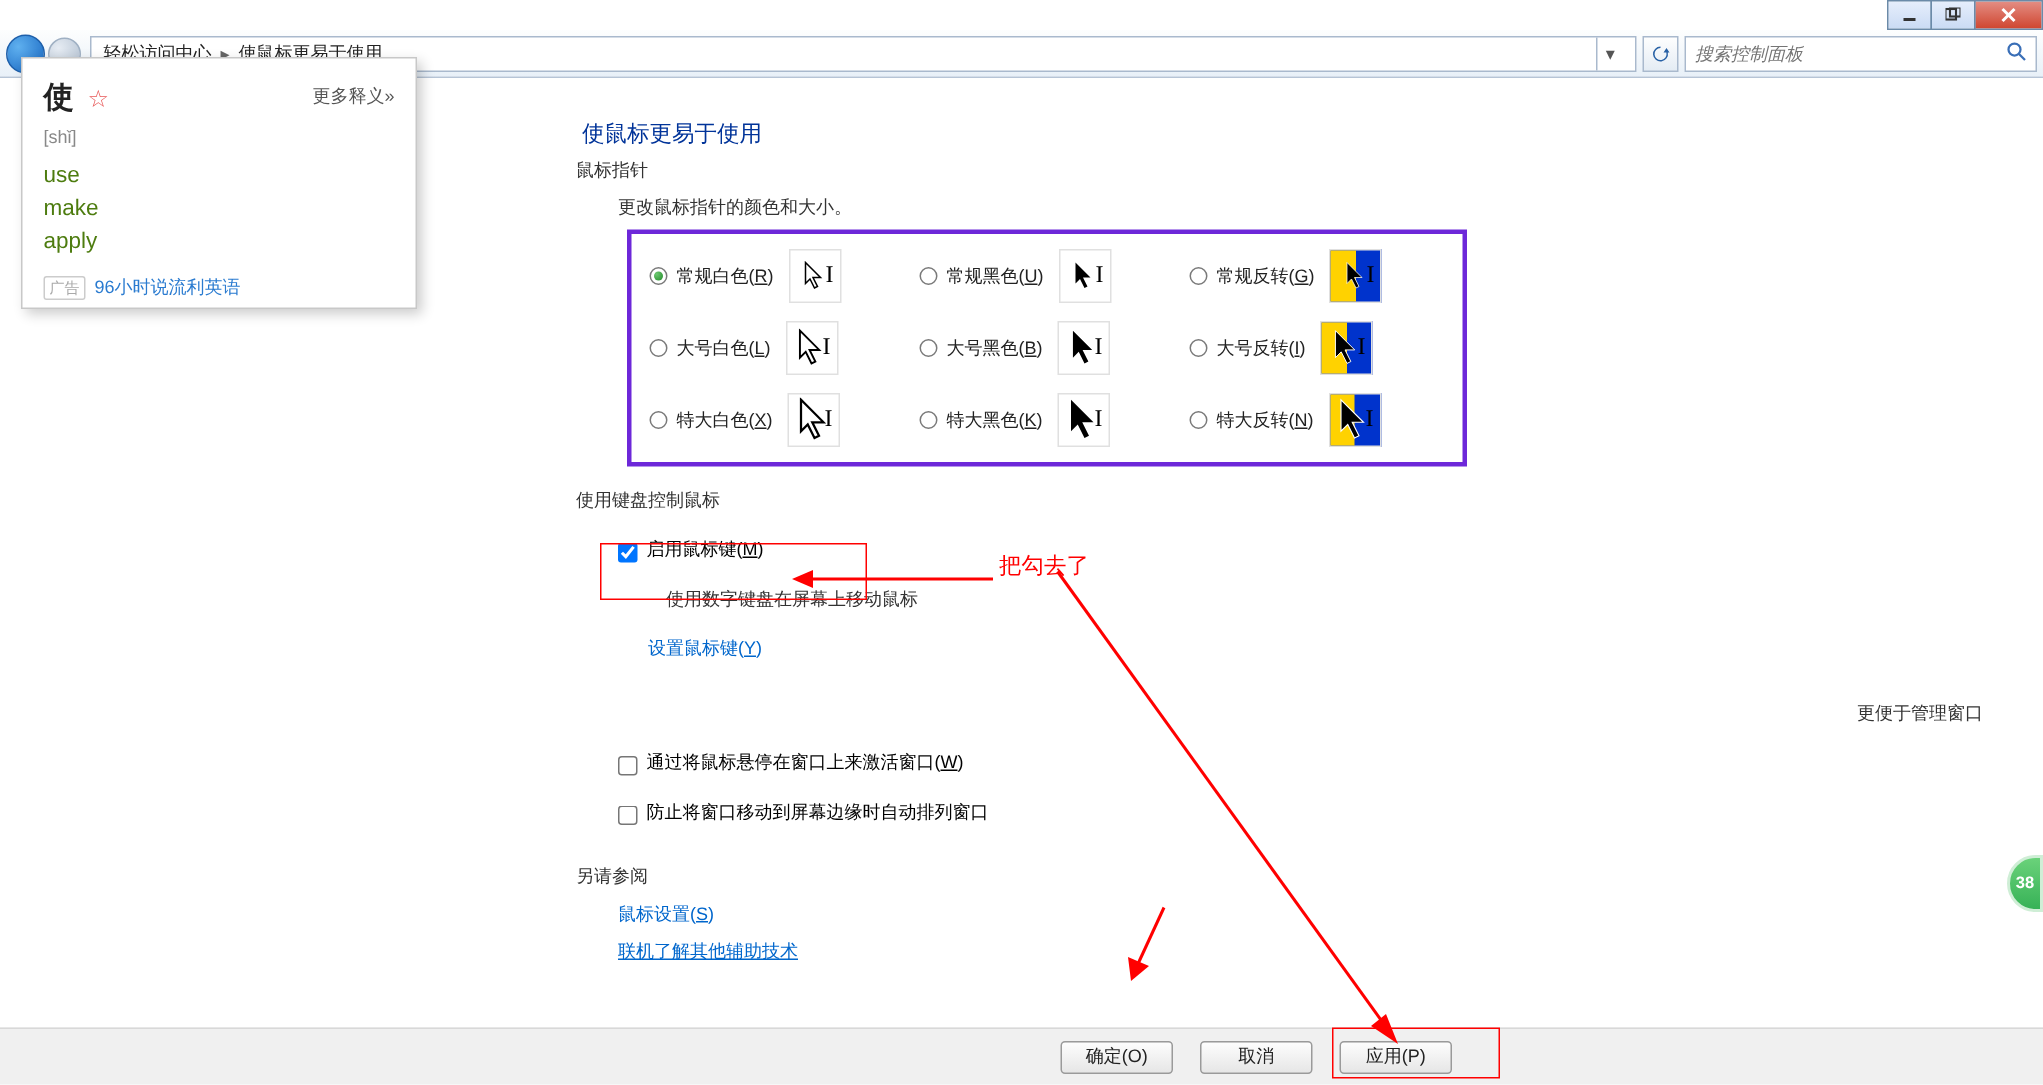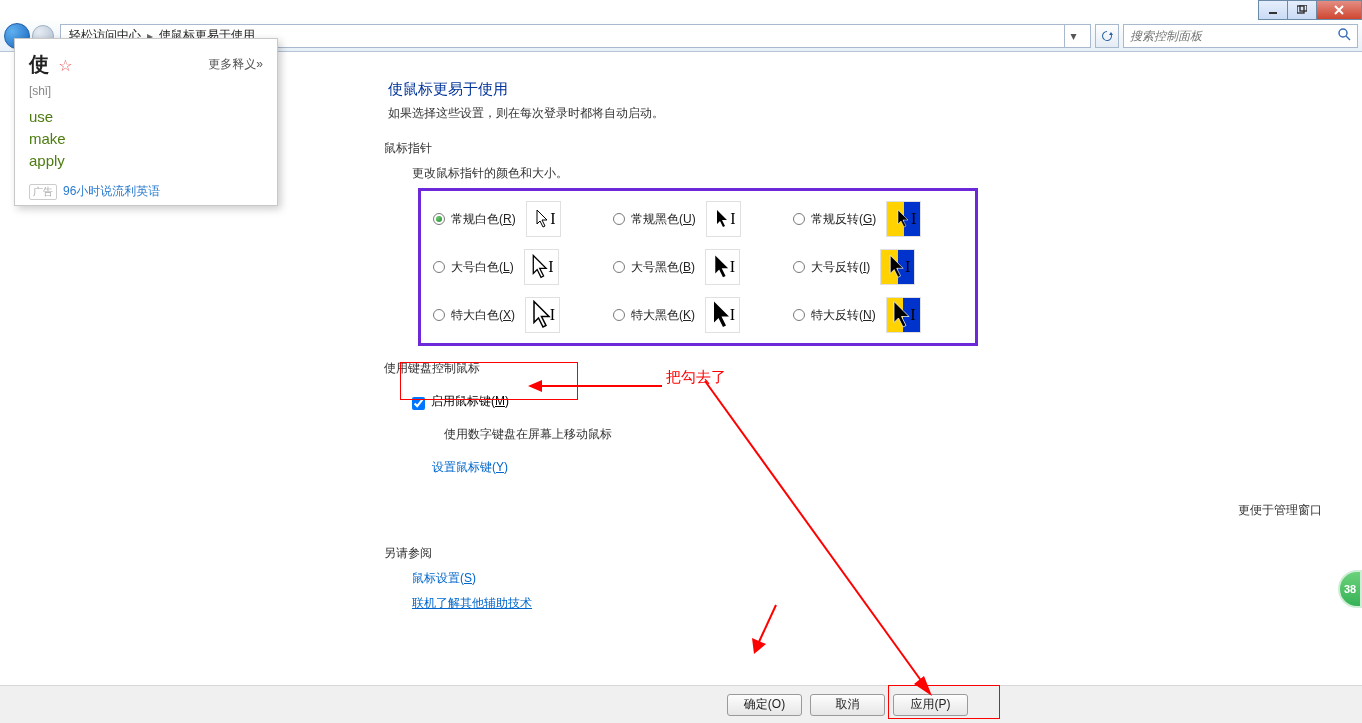--- a/index.html
+++ b/index.html
@@ -44,21 +44,21 @@
 .cursor-preview.invert { background:#0033cc;}
 .cursor-preview.invert.half::before { content:''; position:absolute; top:0; left:0; width:50%; height:100%; background:#ffd200;}
 .caret-i { position:absolute; right:4px; top:50%; transform:translateY(-50%); font-family:serif; font-size:16px; color:#000;}
 
 .checkbox-row { display:flex; align-items:flex-end; gap:6px; margin:16px 0; }
 .cb { width:13px; height:13px; }
 .link { color:#0066cc; cursor:pointer; }
 .link u { text-decoration:underline;}
 
 
-.footer { position:absolute; bottom:0; left:0; right:0; height:38px; background:#f0f0f0; border-top:1px solid #d8d8d8; display:flex; align-items:center; justify-content:flex-end; padding-right:394px; gap:8px;}
+.footer { position:absolute; bottom:0; left:0; right:0; height:38px; background:#f0f0f0; border-top:1px solid #d8d8d8; display:flex; align-items:center; justify-content:flex-end; padding-right:394px; gap:18px;}
 .btn { min-width:75px; height:22px; background:linear-gradient(#fdfdfd,#e6e6e6); border:1px solid #9a9a9a; border-radius:3px; font-size:12px; color:#222; cursor:pointer;}
 
 
 .dict-popup { position:absolute; top:38px; left:14px; width:264px; height:168px; background:#fff; border:1px solid #c8c8c8; box-shadow:3px 3px 8px rgba(0,0,0,0.2); padding:12px 14px 10px; z-index:50;}
 .dict-head { display:flex; align-items:center; justify-content:space-between;}
 .dict-word { font-size:20px; font-weight:bold; color:#222;}
 .star { color:#e85a5a; font-size:16px; margin-left:6px;}
 .more-def { color:#555; font-size:12px; cursor:pointer;}
 .pinyin { color:#888; font-size:12px; margin-top:6px;}
 .def-list { margin-top:10px;}
@@ -123,21 +123,20 @@
           <circle cx="6" cy="6" r="4" fill="none" stroke="#3a6fb7" stroke-width="1.5"></circle>
           <line x1="9" y1="9" x2="13" y2="13" stroke="#3a6fb7" stroke-width="1.5"></line>
         </svg>
     </span>
   </div>
 </div>
 
 <div class="content">
   <div class="inner">
     <h1 class="page-title">使鼠标更易于使用</h1>
-    <div class="subtitle">如果选择这些设置，则在每次登录时都将自动启动。</div>
 
     <div class="section-label">鼠标指针</div>
     <div class="section-indent">
       <div style="font-size:12px;color:#333;margin-bottom:6px;">更改鼠标指针的颜色和大小。</div>
       <div class="pointer-box">
         <div class="pointer-row">
           <label class="pointer-cell">
             <input type="radio" name="ptr" class="radio" checked="" style="">
             <span class="ptr-label"><span>常规白色(</span><u>R</u><span>)</span></span>
             <span class="cursor-preview">
@@ -239,20 +238,30 @@
     <div class="section-indent">
       <label class="checkbox-row">
         <input type="checkbox" class="cb" checked="" style="">
         <span><span>启用鼠标键(</span><u>M</u><span>)</span></span>
       </label>
       <div style="margin-left:32px;color:#333;margin-top:2px;">使用数字键盘在屏幕上移动鼠标</div>
       <div style="margin-left:20px;margin-top:16px;" class="link"><span>设置鼠标键(</span><u>Y</u><span>)</span></div>
     </div>
 
     <div class="section-label" style="margin-top:26px;text-align:right;">更便于管理窗口</div>
+    <div class="section-indent">
+      <label class="checkbox-row">
+        <input type="checkbox" class="cb" style="">
+        <span><span>通过将鼠标悬停在窗口上来激活窗口(</span><u>W</u><span>)</span></span>
+      </label>
+      <label class="checkbox-row" style="margin-top:14px;">
+        <input type="checkbox" class="cb" style="">
+        <span>防止将窗口移动到屏幕边缘时自动排列窗口</span>
+      </label>
+    </div>
 
     <div class="section-label" style="margin-top:26px;">另请参阅</div>
     <div class="section-indent">
       <div class="link" style="margin:6px 0;"><span>鼠标设置(</span><u>S</u><span>)</span></div>
       <div class="link" style="margin:8px 0;text-decoration:underline;">联机了解其他辅助技术</div>
     </div>
   </div>
 </div>
 
 <div class="footer">

